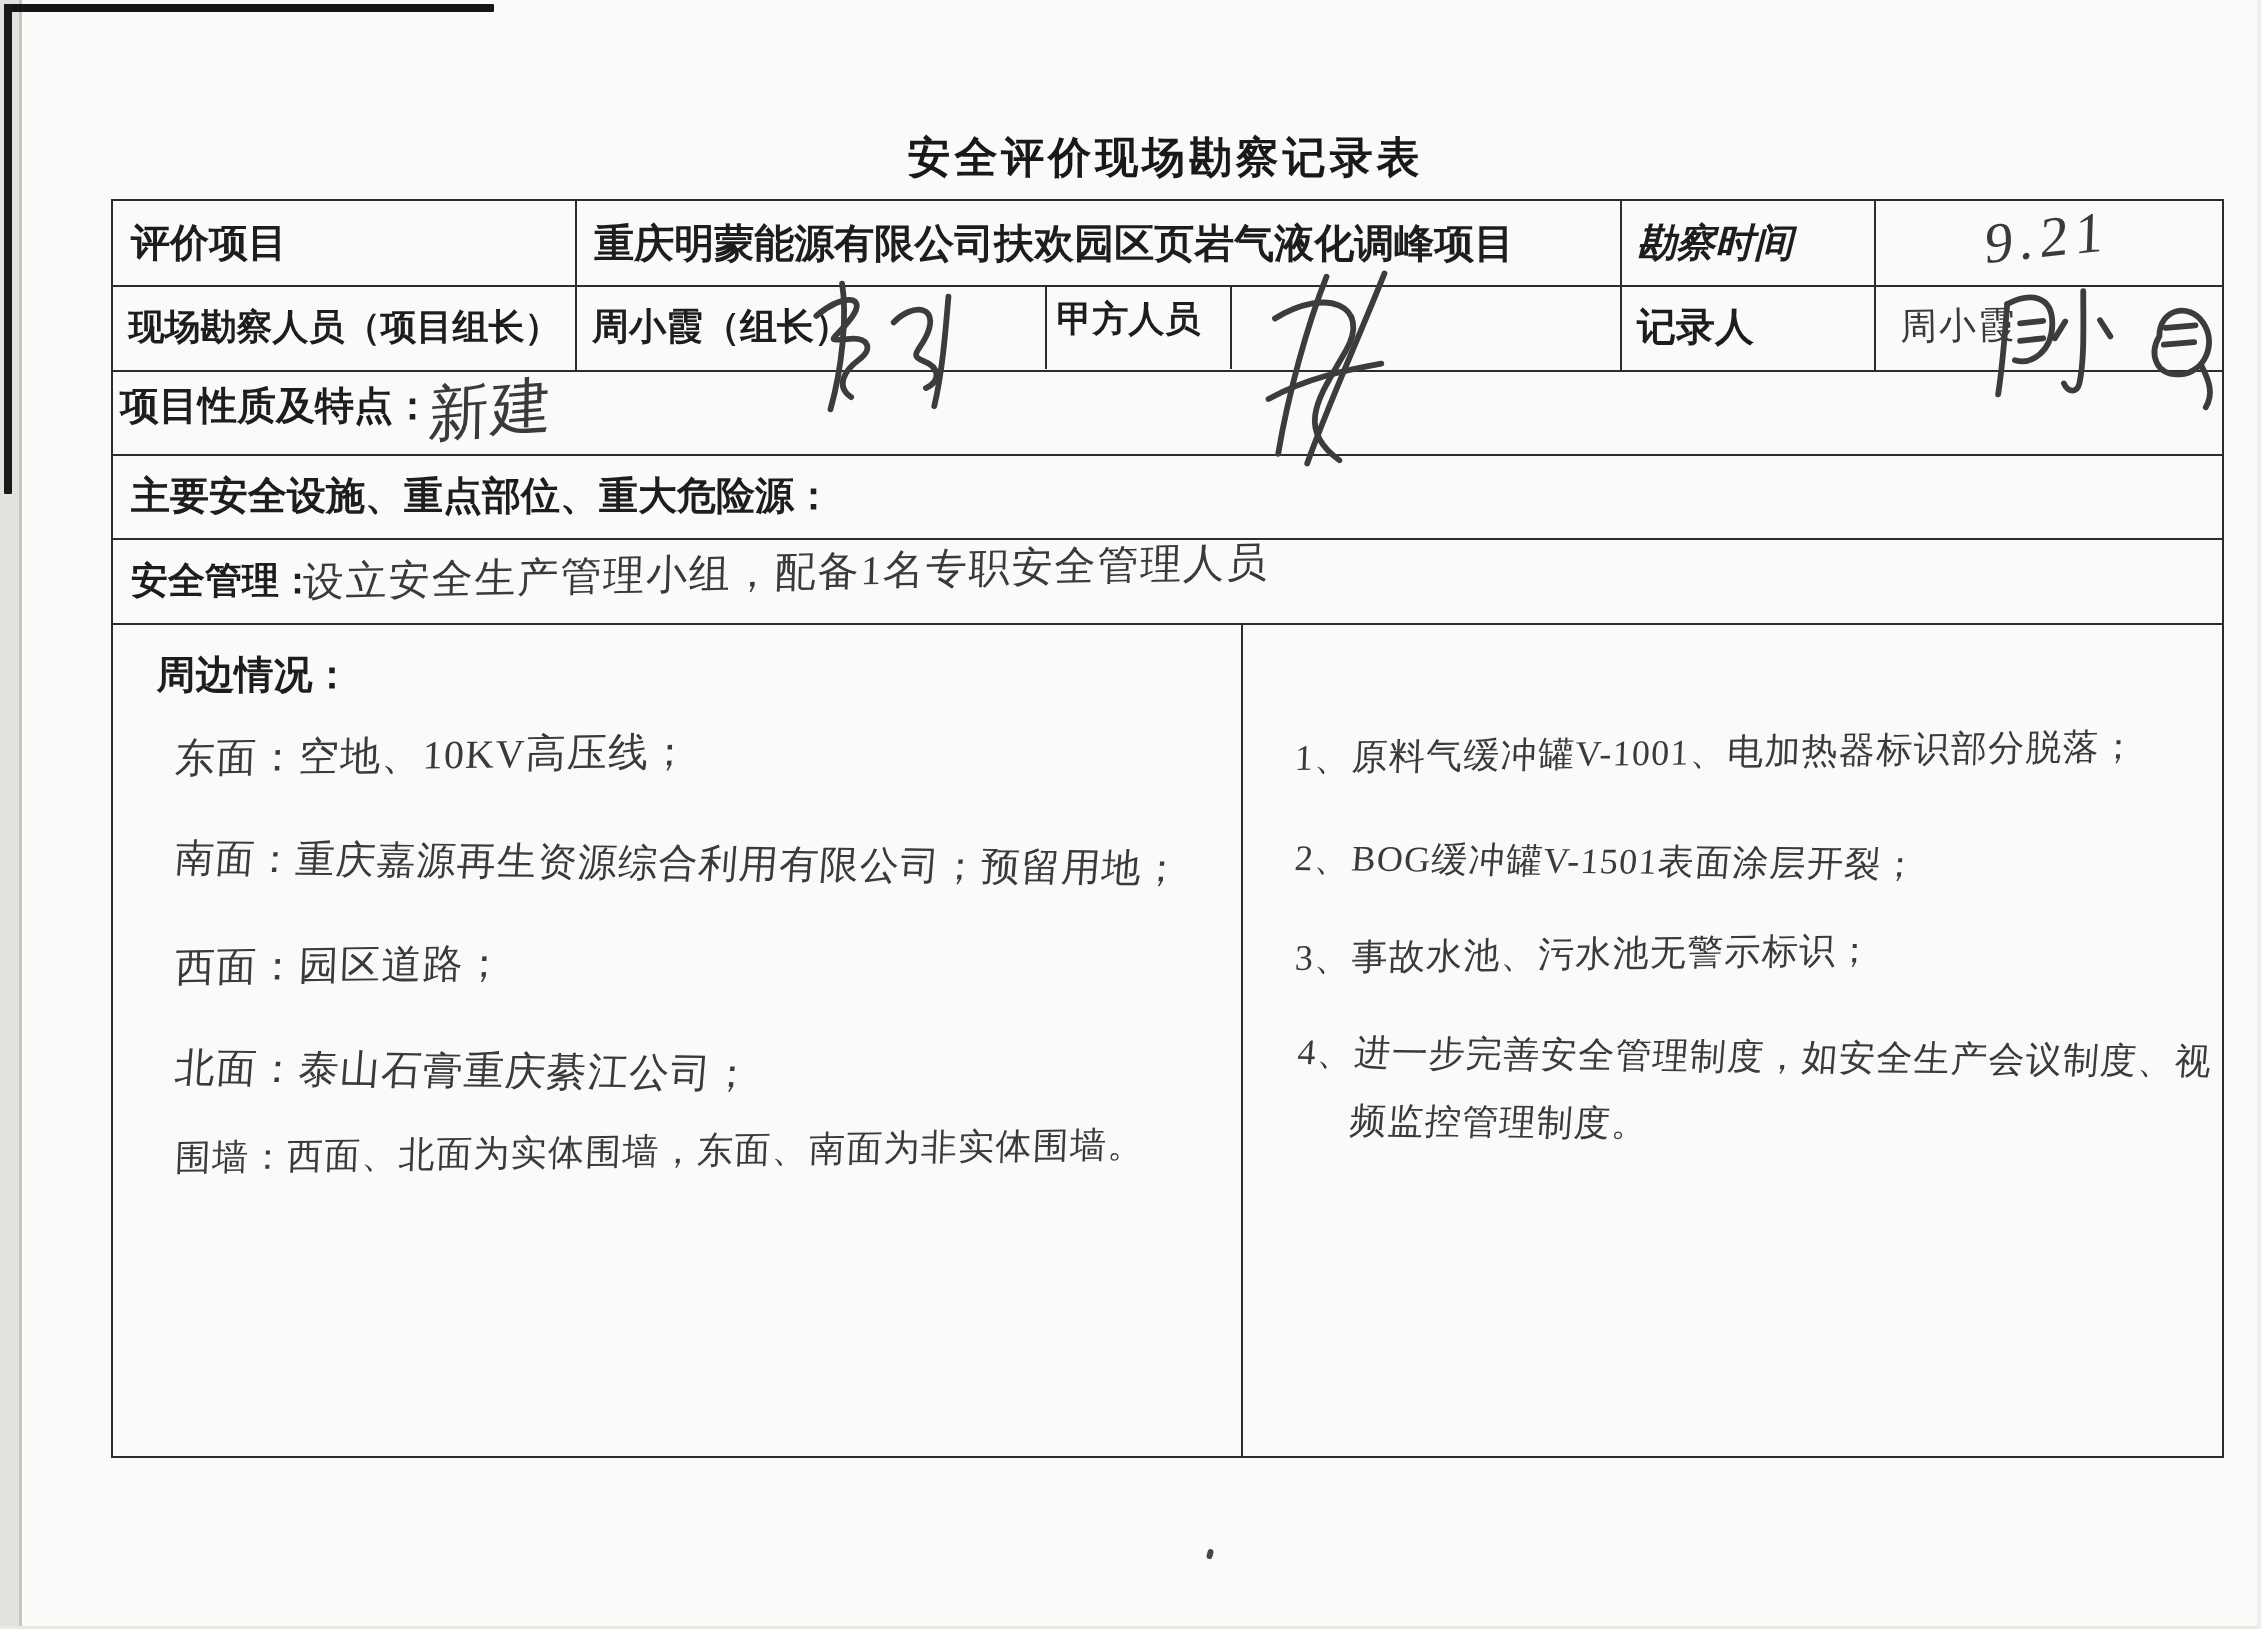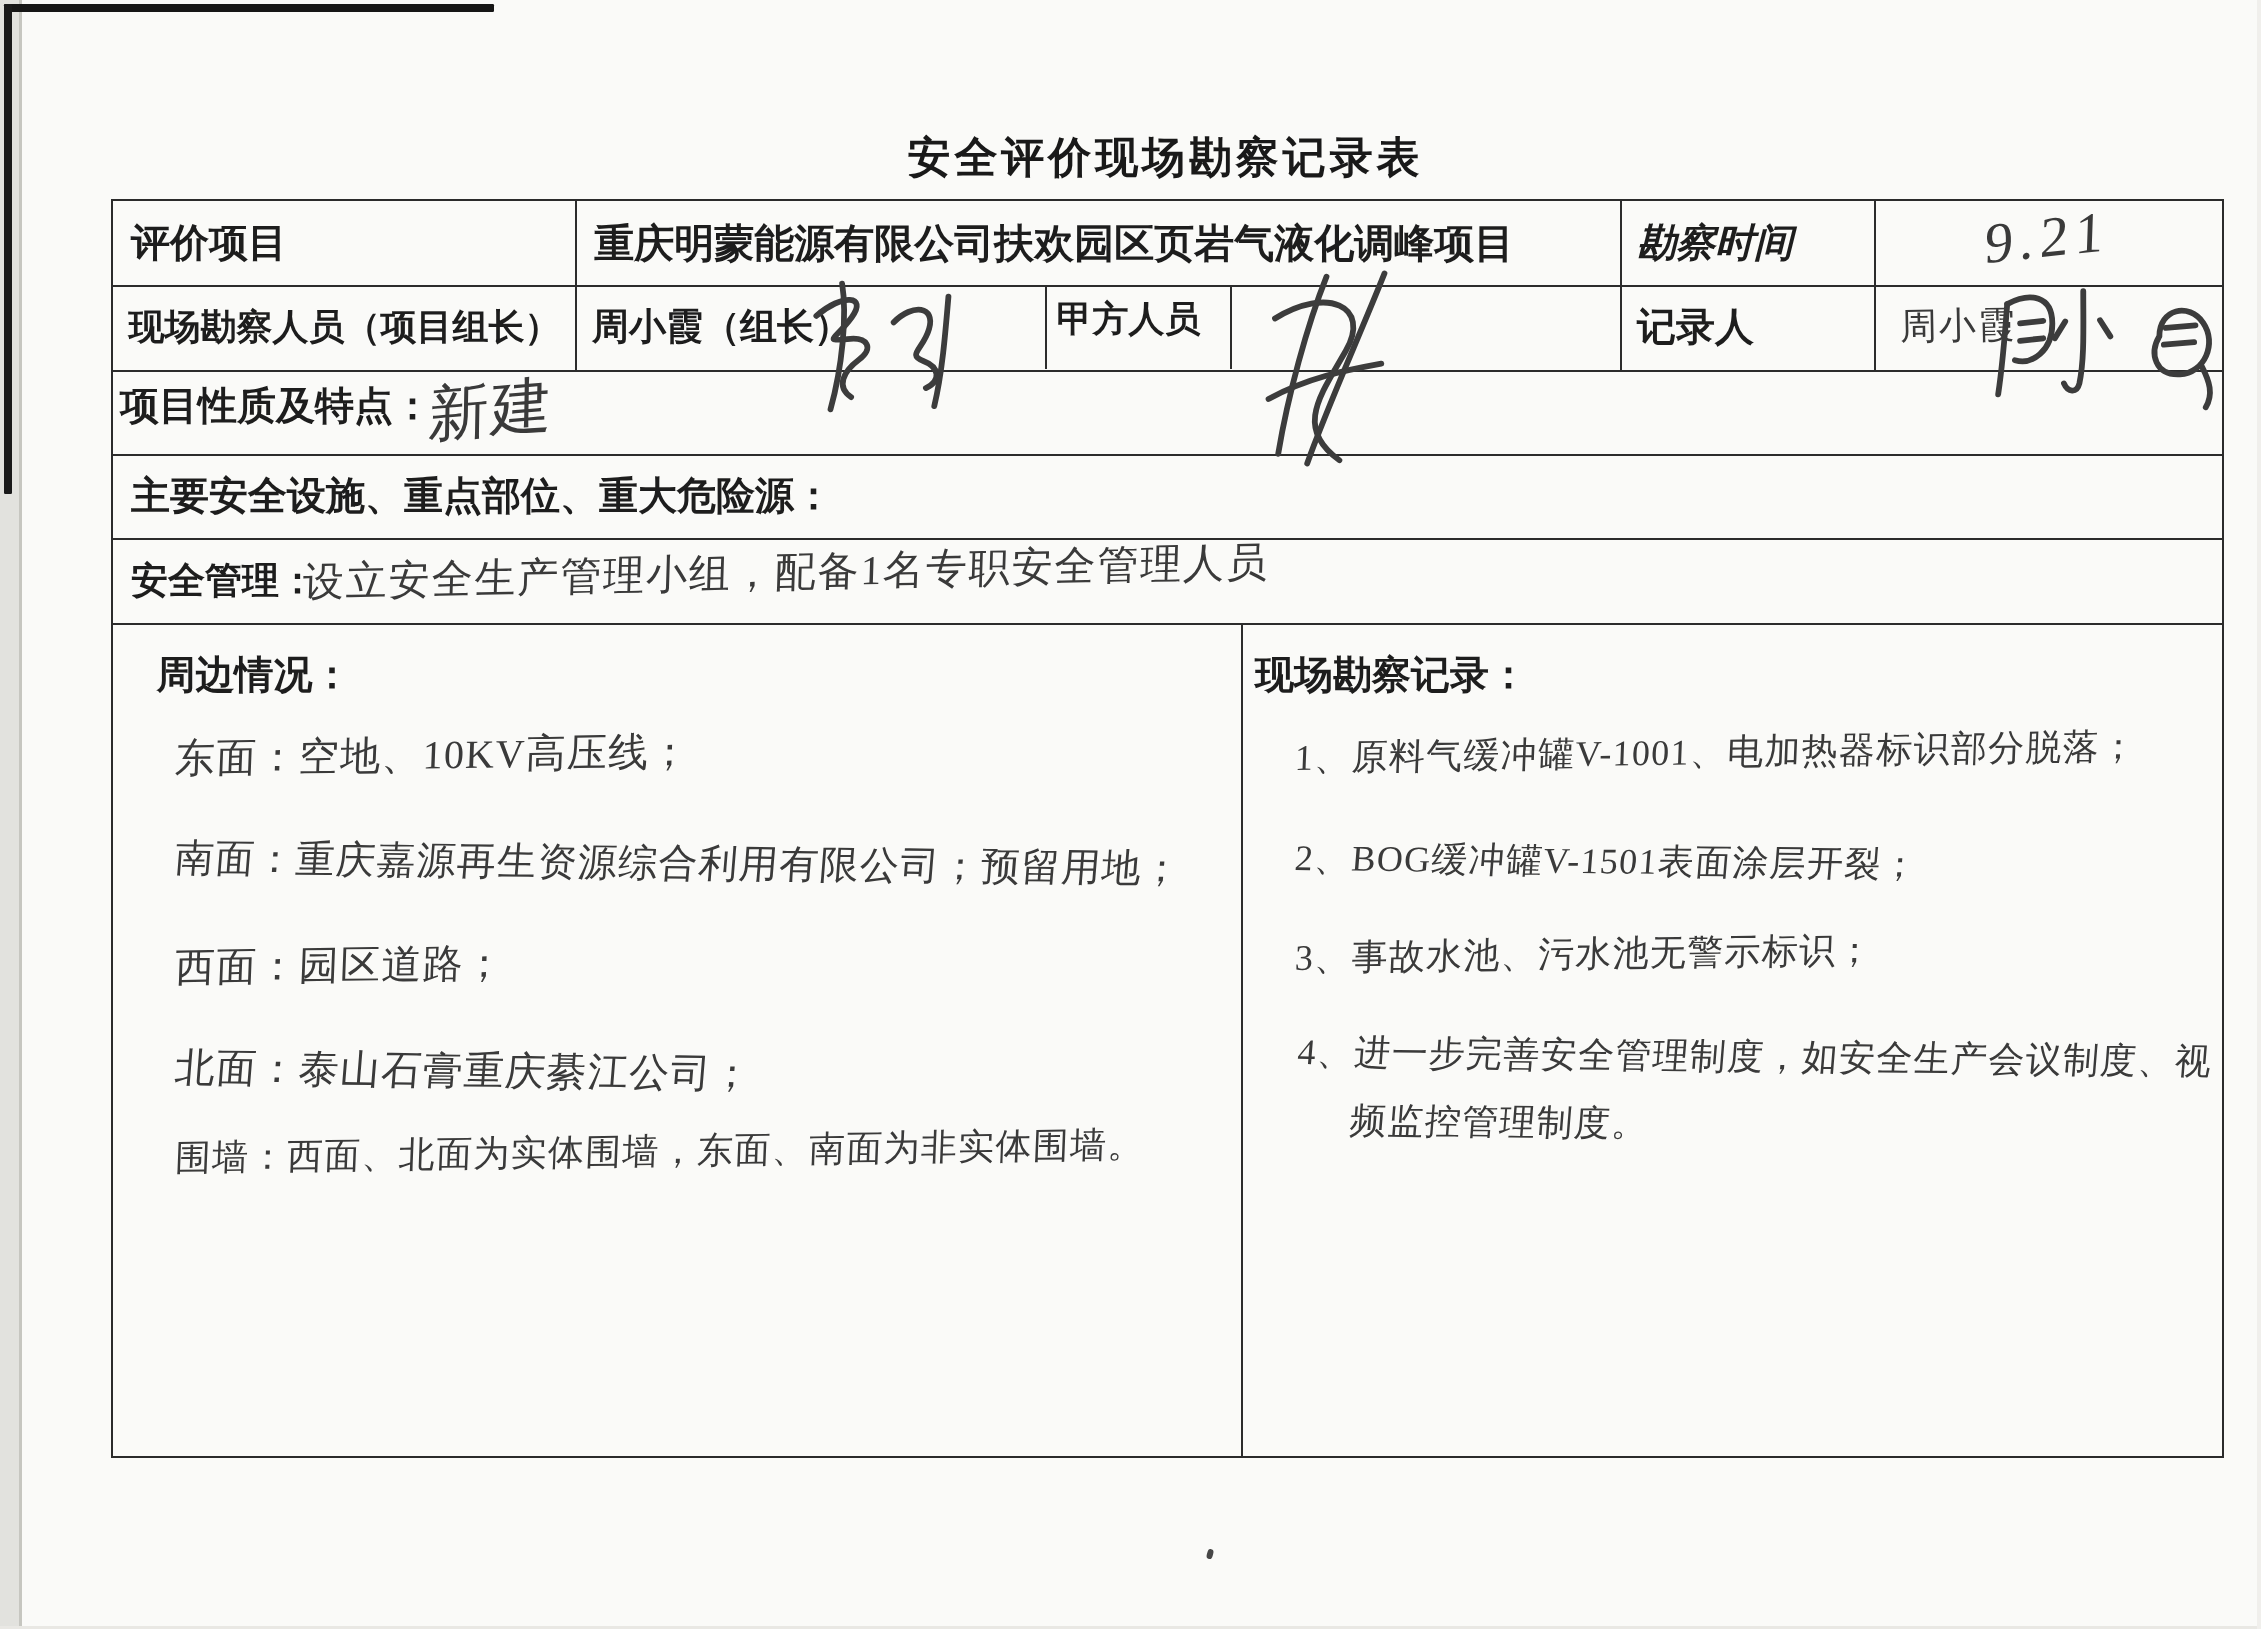--- a/index.html
+++ b/index.html
@@ -143,21 +143,20 @@
   <div class="cell" style="left:0;top:422px;width:1128px;height:833px;align-items:flex-start;margin-left:28px;">
     <span class="lab" style="position:absolute;left:15.5px;top:24.5px;font-size:39px;">周边情况：</span>
     <span class="hitem" style="left:34px;top:108px;font-size:40px;">东面：空地、10KV高压线；</span>
     <span class="hitem t2" style="left:34px;top:208px;font-size:39px;">南面：重庆嘉源再生资源综合利用有限公司；预留用地；</span>
     <span class="hitem" style="left:34px;top:317px;font-size:40px;">西面：园区道路；</span>
     <span class="hitem t2" style="left:34px;top:417px;font-size:40px;">北面：泰山石膏重庆綦江公司；</span>
     <span class="hitem" style="left:34px;top:511px;font-size:36px;">围墙：西面、北面为实体围墙，东面、南面为非实体围墙。</span>
   </div>
 
   <div class="cell" style="left:1128px;top:422px;width:981px;height:833px;align-items:flex-start;">
-    <span class="lab" style="position:absolute;left:14px;top:24.5px;font-size:39px;">现场勘察记录：</span>
     <span class="hitem" style="left:54px;top:111px;font-size:36px;">1、原料气缓冲罐V-1001、电加热器标识部分脱落；</span>
     <span class="hitem t2" style="left:54px;top:211px;font-size:36px;">2、BOG缓冲罐V-1501表面涂层开裂；</span>
     <span class="hitem" style="left:54px;top:311px;font-size:36px;">3、事故水池、污水池无警示标识；</span>
     <span class="hitem t2 wrap" style="left:54px;top:395px;font-size:36px;width:890px;">4、进一步完善安全管理制度，如安全生产会议制度、视频监控管理制度。</span>
   </div>
 
 </div>
 
 
 </body></html>

